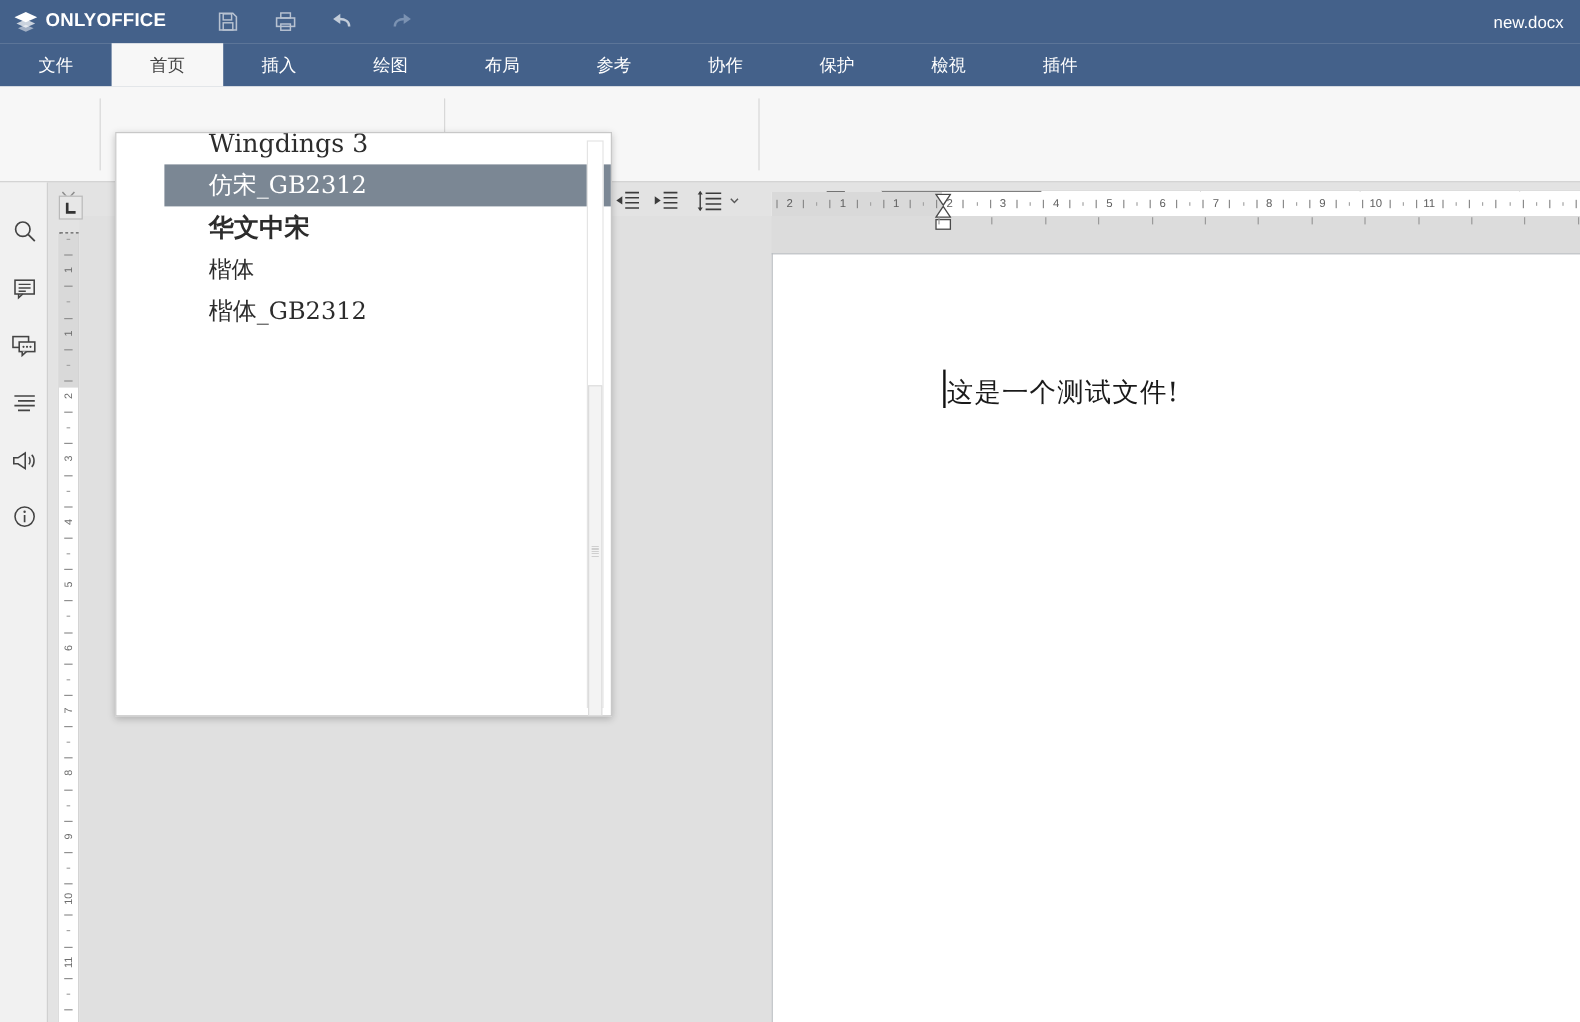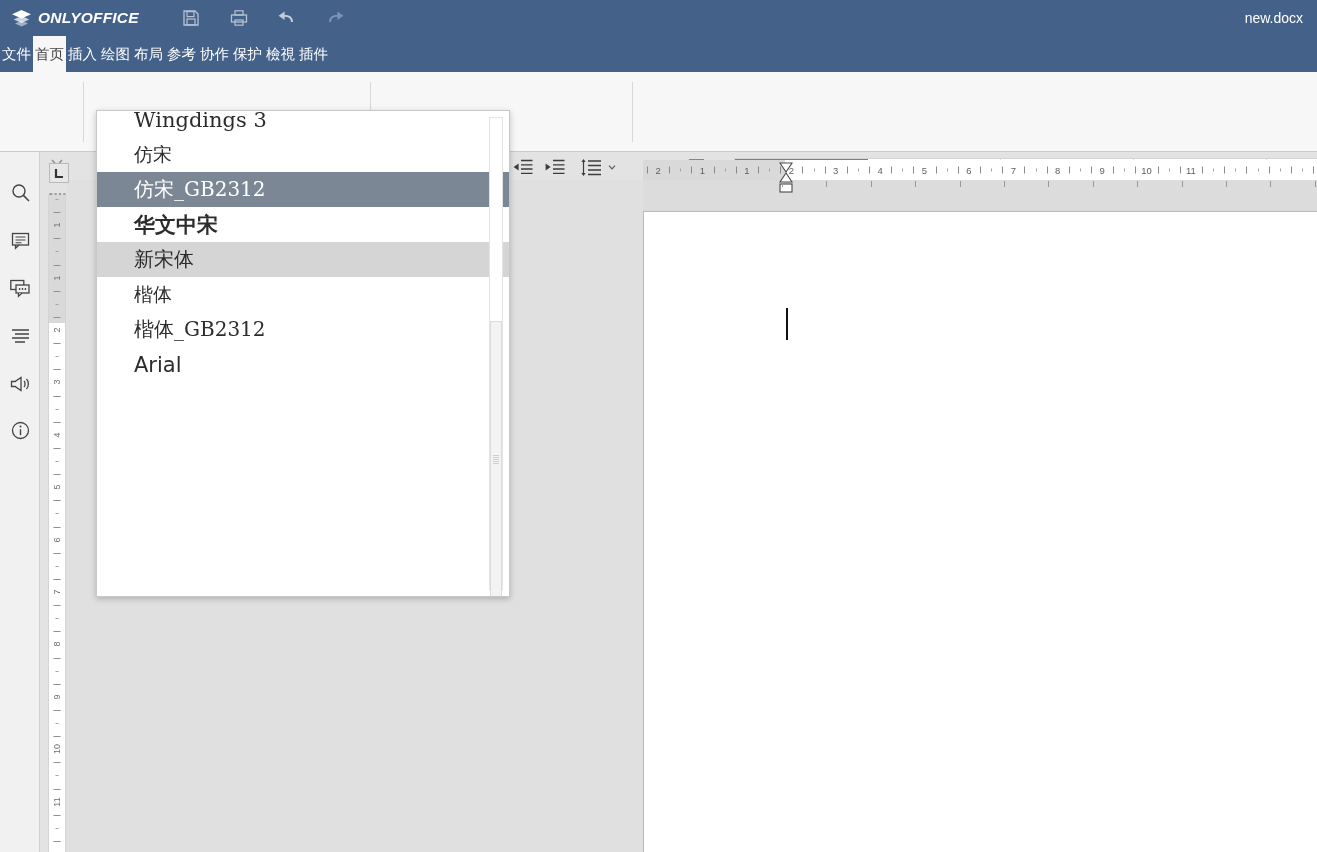--- a/index.html
+++ b/index.html
@@ -9,21 +9,21 @@
     background:#e3e3e3;
     position:relative;
     -webkit-font-smoothing:antialiased;
   }
 
   
   .titlebar{
     position:absolute; left:0; top:0; width:1317px; height:36px;
     background:#44618a; display:flex; align-items:center;
   }
-  .brand{ display:flex; align-items:center; gap:7px; margin-left:12px;font-style:italic; }
+  .brand{ display:flex; align-items:center; gap:7px; margin-left:12px; }
   .brand-logo{ width:19px; height:17px; position:relative; flex:none;}
   .brand-name{
     color:#ffffff; font-size:15.5px; font-weight:bold; letter-spacing:.2px;
   }
   .qat{ display:flex; align-items:center; margin-left:40px; gap:24px; }
   .qat-btn{
     width:24px;height:24px;display:flex;align-items:center;justify-content:center;
     opacity:.78;
   }
   .doc-title{
@@ -31,21 +31,21 @@
     color:#ffffff; font-size:14px;
   }
 
   
   .tabbar{
     position:absolute; left:0; top:36px; width:1317px; height:36px;
     background:#44618a; display:flex; align-items:stretch;
   }
   .tab{
     display:flex;align-items:center;justify-content:center;
-    padding:0 2px; color:#ffffff; font-size:14.5px;
+    padding:0 32px; color:#ffffff; font-size:14.5px;
     font-family:Liberation Serif, serif;
     cursor:default; white-space:nowrap;text-align:center;
   }
   .tab.active{ background:#f7f7f7; color:#444444; }
 
   
   .ribbon{
     position:absolute; left:0; top:72px; width:1317px; height:80px;
     background:#f7f7f7; border-bottom:1px solid #cbcbcb;
   }
@@ -172,21 +172,21 @@
   
   .fontdd{
     position:absolute; left:96px; top:110px; width:414px; height:487px;
     background:#ffffff; border:1px solid #c8c8c8;
     box-shadow:0 2px 6px rgba(0,0,0,.22);
     overflow:hidden;
   }
   .fontdd-list{ position:absolute; left:0; top:0; width:414px; }
   .f-item{
     height:35px; display:flex; align-items:center;
-    padding-left:37px; color:#2c2c2c; white-space:nowrap; cursor:default;
+    padding-left:37px; color:#2c2c2c; white-space:nowrap; cursor:default;margin-left:40px;
   }
   .f-item.sel{ background:#7b8794; color:#ffffff; }
   .f-item.hov{ background:#d5d5d5; }
   .f-serif{ font-family:"DejaVu Serif","Liberation Serif",serif; }
   .f-sans{ font-family:"DejaVu Sans","Liberation Sans",sans-serif; } .f-sz19{ font-size:19px; }
   .f-sz20{ font-size:20px; } .f-sz21{ font-size:21px; }
   .f-bold{ font-weight:bold; }
 
   .dd-scrollbar{
     position:absolute; right:6px; top:6px; width:14px; height:473px;
@@ -670,31 +670,29 @@
     <div class="hr-lowtick" style="left: 449.8px;"></div>
     <div class="hr-lowtick" style="left: 494.2px;"></div>
     <div class="hr-lowtick" style="left: 538.6px;"></div>
     <div class="hr-lowtick" style="left: 583px;"></div>
     <div class="hr-lowtick" style="left: 627.4px;"></div>
     <div class="hr-lowtick" style="left: 671.8px;"></div>
   </div>
 
 <div class="page">
   <span class="caret-bar"></span>
+  <div class="doc-text">这是一个测试文件!</div>
 </div>
 
 <div class="fontdd">
   <div class="fontdd-list" id="fontdd-list" style="top: -9px;">
       <div class="f-item f-serif f-sz21">Wingdings 3</div>
-      <div class="f-item f-serif f-sz19">仿宋</div>
       <div class="f-item f-serif f-sz20 sel">仿宋_GB2312</div>
       <div class="f-item f-sans f-sz21 f-bold">华文中宋</div>
-      <div class="f-item f-serif f-sz20 hov">新宋体</div>
       <div class="f-item f-serif f-sz19">楷体</div>
       <div class="f-item f-serif f-sz20">楷体_GB2312</div>
-      <div class="f-item f-sans f-sz21">Arial</div>
     </div>
   <div class="dd-scrollbar">
     <div class="dd-thumb">
       <span class="dd-grip"></span>
     </div>
   </div>
 </div>
 
 </body></html>

